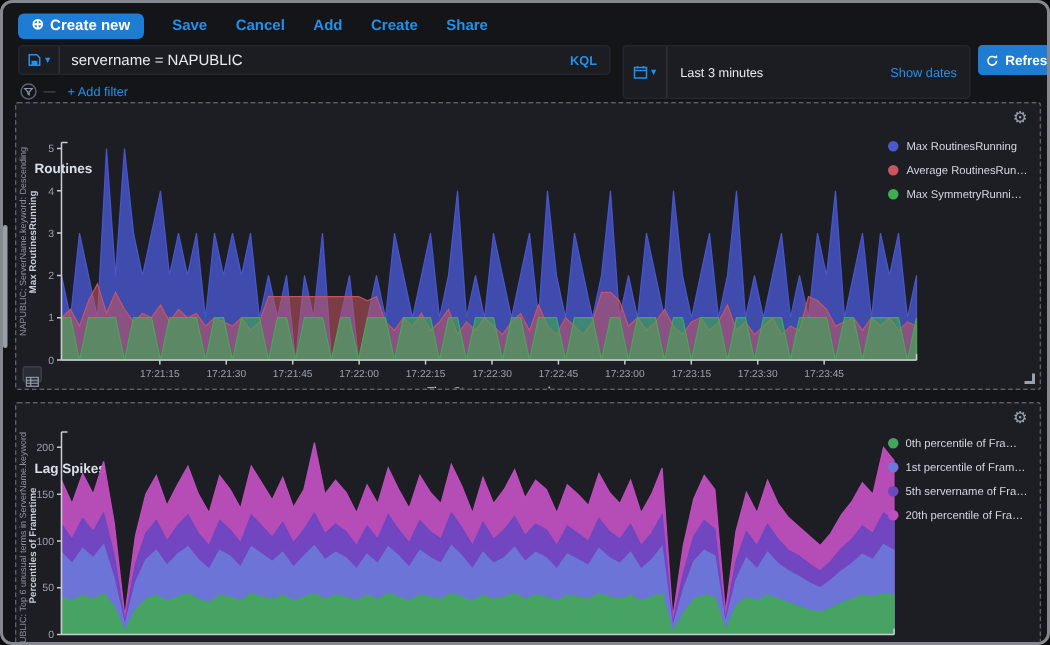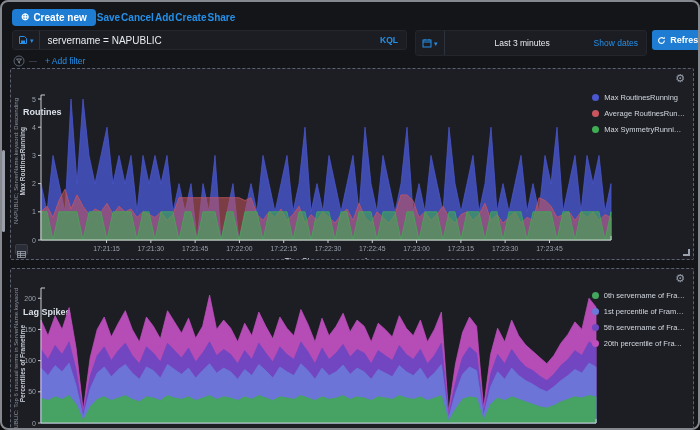--- a/index.html
+++ b/index.html
@@ -3,30 +3,30 @@
 <meta charset="utf-8">
 <style>
   * { box-sizing: border-box; margin: 0; padding: 0; }
   body { width: 700px; height: 430px; background: #0a0a0c; font-family: "Liberation Sans", sans-serif; }
   .frame { position: relative; width: 700px; height: 430px; background: #141519; border: 2px solid #85898f; border-radius: 8px; overflow: hidden; }
 
   
   .toolbar { position: absolute; left: 10px; top: 6px; right: 10px; height: 18px; display: flex; align-items: center; }
   .btn-primary { display: inline-flex; align-items: center; gap: 4px; background: #1e7cd2; color: #fff; font-size: 10px; font-weight: bold; padding: 2px 9px; height: 17px; border: none; border-radius: 4px; cursor: pointer; }
   .btn-primary .ico { font-size: 10px; line-height: 1; }
-  .tb-link { color: #2490e9; font-size: 10px; font-weight: bold; margin-left: 1px; text-decoration: none; cursor: pointer; }
+  .tb-link { color: #2490e9; font-size: 10px; font-weight: bold; margin-left: 19px; text-decoration: none; cursor: pointer; }
 
   
   .qrow { position: absolute; left: 10px; top: 28px; right: 3px; height: 20px; }
   .querybar { position: absolute; left: 0; top: 0; width: 395px; height: 20px; background: #1b1d23; border: 1px solid #24262d; border-radius: 3px; display: flex; align-items: center; }
   .q-iconseg { display: flex; align-items: center; gap: 2px; padding: 0 5px; height: 100%; border-right: 1px solid #2e323a; }
   .chev { color: #2490e9; font-size: 7px; line-height: 1; }
   .q-text { flex: 1; background: transparent; border: none; outline: none; color: #e8ebf0; font-size: 10px; padding: 0 8px; font-family: "Liberation Sans", sans-serif; }
   .kql { color: #2490e9; font-size: 8.5px; font-weight: bold; padding-right: 8px; cursor: pointer; }
-  .datebar { position: absolute; left: 403px; top: 0; width: 232px; height: 26px; background: #1b1d23; border: 1px solid #24262d; border-radius: 3px; display: flex; align-items: center; gap: 41px; }
+  .datebar { position: absolute; left: 403px; top: 0; width: 232px; height: 36px; background: #1b1d23; border: 1px solid #24262d; border-radius: 3px; display: flex; align-items: center; }
   .d-iconseg { display: flex; align-items: center; gap: 2px; padding: 0 6px; height: 100%; border-right: 1px solid #2e323a; }
   .d-range { color: #e8ebf0; font-size: 8.5px; padding-left: 9px; flex: 1; cursor: pointer; }
   .showdates { color: #2490e9; font-size: 8.5px; font-weight: normal; padding-right: 8px; cursor: pointer; }
   .refresh-btn { position: absolute; left: 640px; top: 0; width: 57px; height: 20px; background: #1e7cd2; border: none; border-radius: 3px; color: #fff; font-size: 9px; font-weight: bold; display: flex; align-items: center; justify-content: center; gap: 4px; cursor: pointer; }
 
   
   .frow { position: absolute; left: 11px; top: 52px; height: 13px; display: flex; align-items: center; gap: 4px; }
   .f-dash { color: #5a6170; font-size: 8px; }
   .addfilter { color: #2490e9; font-size: 8.5px; font-weight: normal; margin-left: 4px; cursor: pointer; }
 
@@ -206,21 +206,21 @@
         <line x1="27" y1="79.61904761904762" x2="30" y2="79.61904761904762" stroke="#c9ccd1" stroke-width="1"></line>
         <text x="25" y="82.11904761904762" text-anchor="end" font-size="7" fill="#9ba1ab">100</text>
         <line x1="27" y1="48.42857142857143" x2="30" y2="48.42857142857143" stroke="#c9ccd1" stroke-width="1"></line>
         <text x="25" y="50.92857142857143" text-anchor="end" font-size="7" fill="#9ba1ab">150</text>
         <line x1="27" y1="17.23809523809524" x2="30" y2="17.23809523809524" stroke="#c9ccd1" stroke-width="1"></line>
         <text x="25" y="19.73809523809524" text-anchor="end" font-size="7" fill="#9ba1ab">200</text>
       </svg>
     <div class="legend" style="top:22px;">
         <div class="lg-item">
           <span class="lg-dot" style="background: rgb(68, 165, 94);"></span>
-          <span class="lg-txt">0th servername of Fra…</span>
+          <span class="lg-txt">0th percentile of Fra…</span>
         </div>
         <div class="lg-item">
           <span class="lg-dot" style="background: rgb(107, 120, 216);"></span>
           <span class="lg-txt">1st percentile of Fram…</span>
         </div>
         <div class="lg-item">
           <span class="lg-dot" style="background: rgb(111, 70, 194);"></span>
           <span class="lg-txt">5th servername of Fra…</span>
         </div>
         <div class="lg-item">

